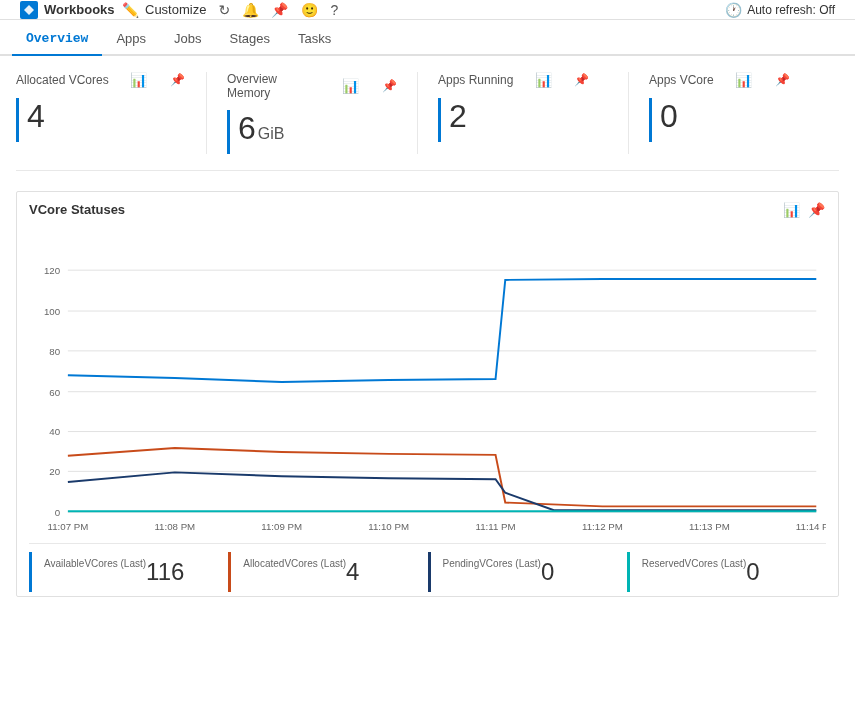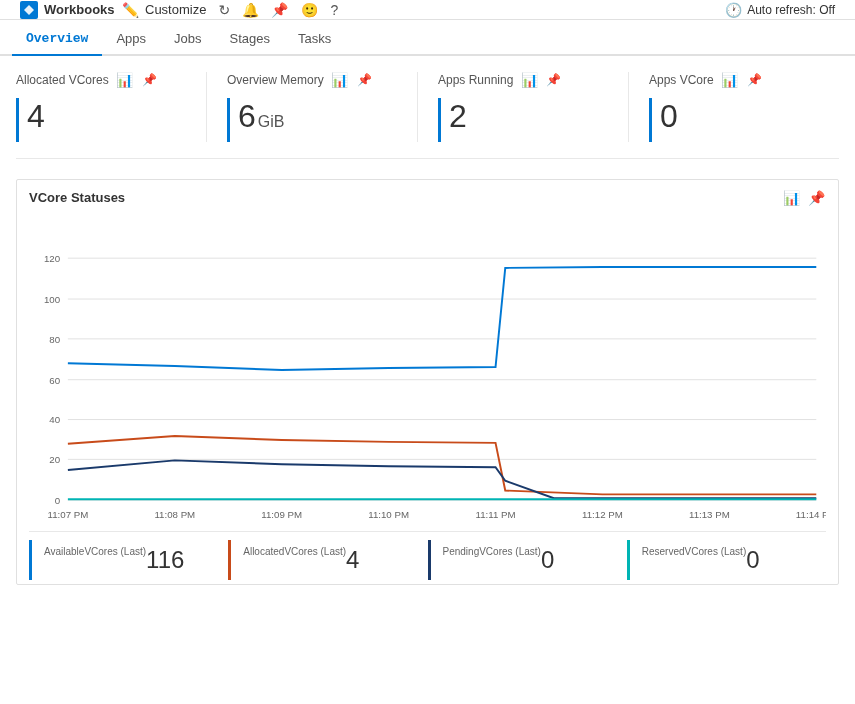--- a/index.html
+++ b/index.html
@@ -83,21 +83,21 @@
     .metric-card {
       flex: 1;
       padding: 0 20px 0 0;
       border-right: 1px solid #e8e8e8;
       margin-right: 20px;
     }
     .metric-card:last-child { border-right: none; margin-right: 0; }
     .metric-header {
       display: flex;
       align-items: center;
-      gap: 8px;
+      gap: 22px;
       margin-bottom: 10px;
       color: #555;
       font-size: 12px;
     }
     .metric-title { font-size: 12px; color: #555; }
     .metric-icon { font-size: 14px; color: #0078d4; cursor: pointer; }
     .metric-pin { font-size: 12px; color: #999; cursor: pointer; }
     .metric-value {
       display: flex;
       align-items: baseline;

